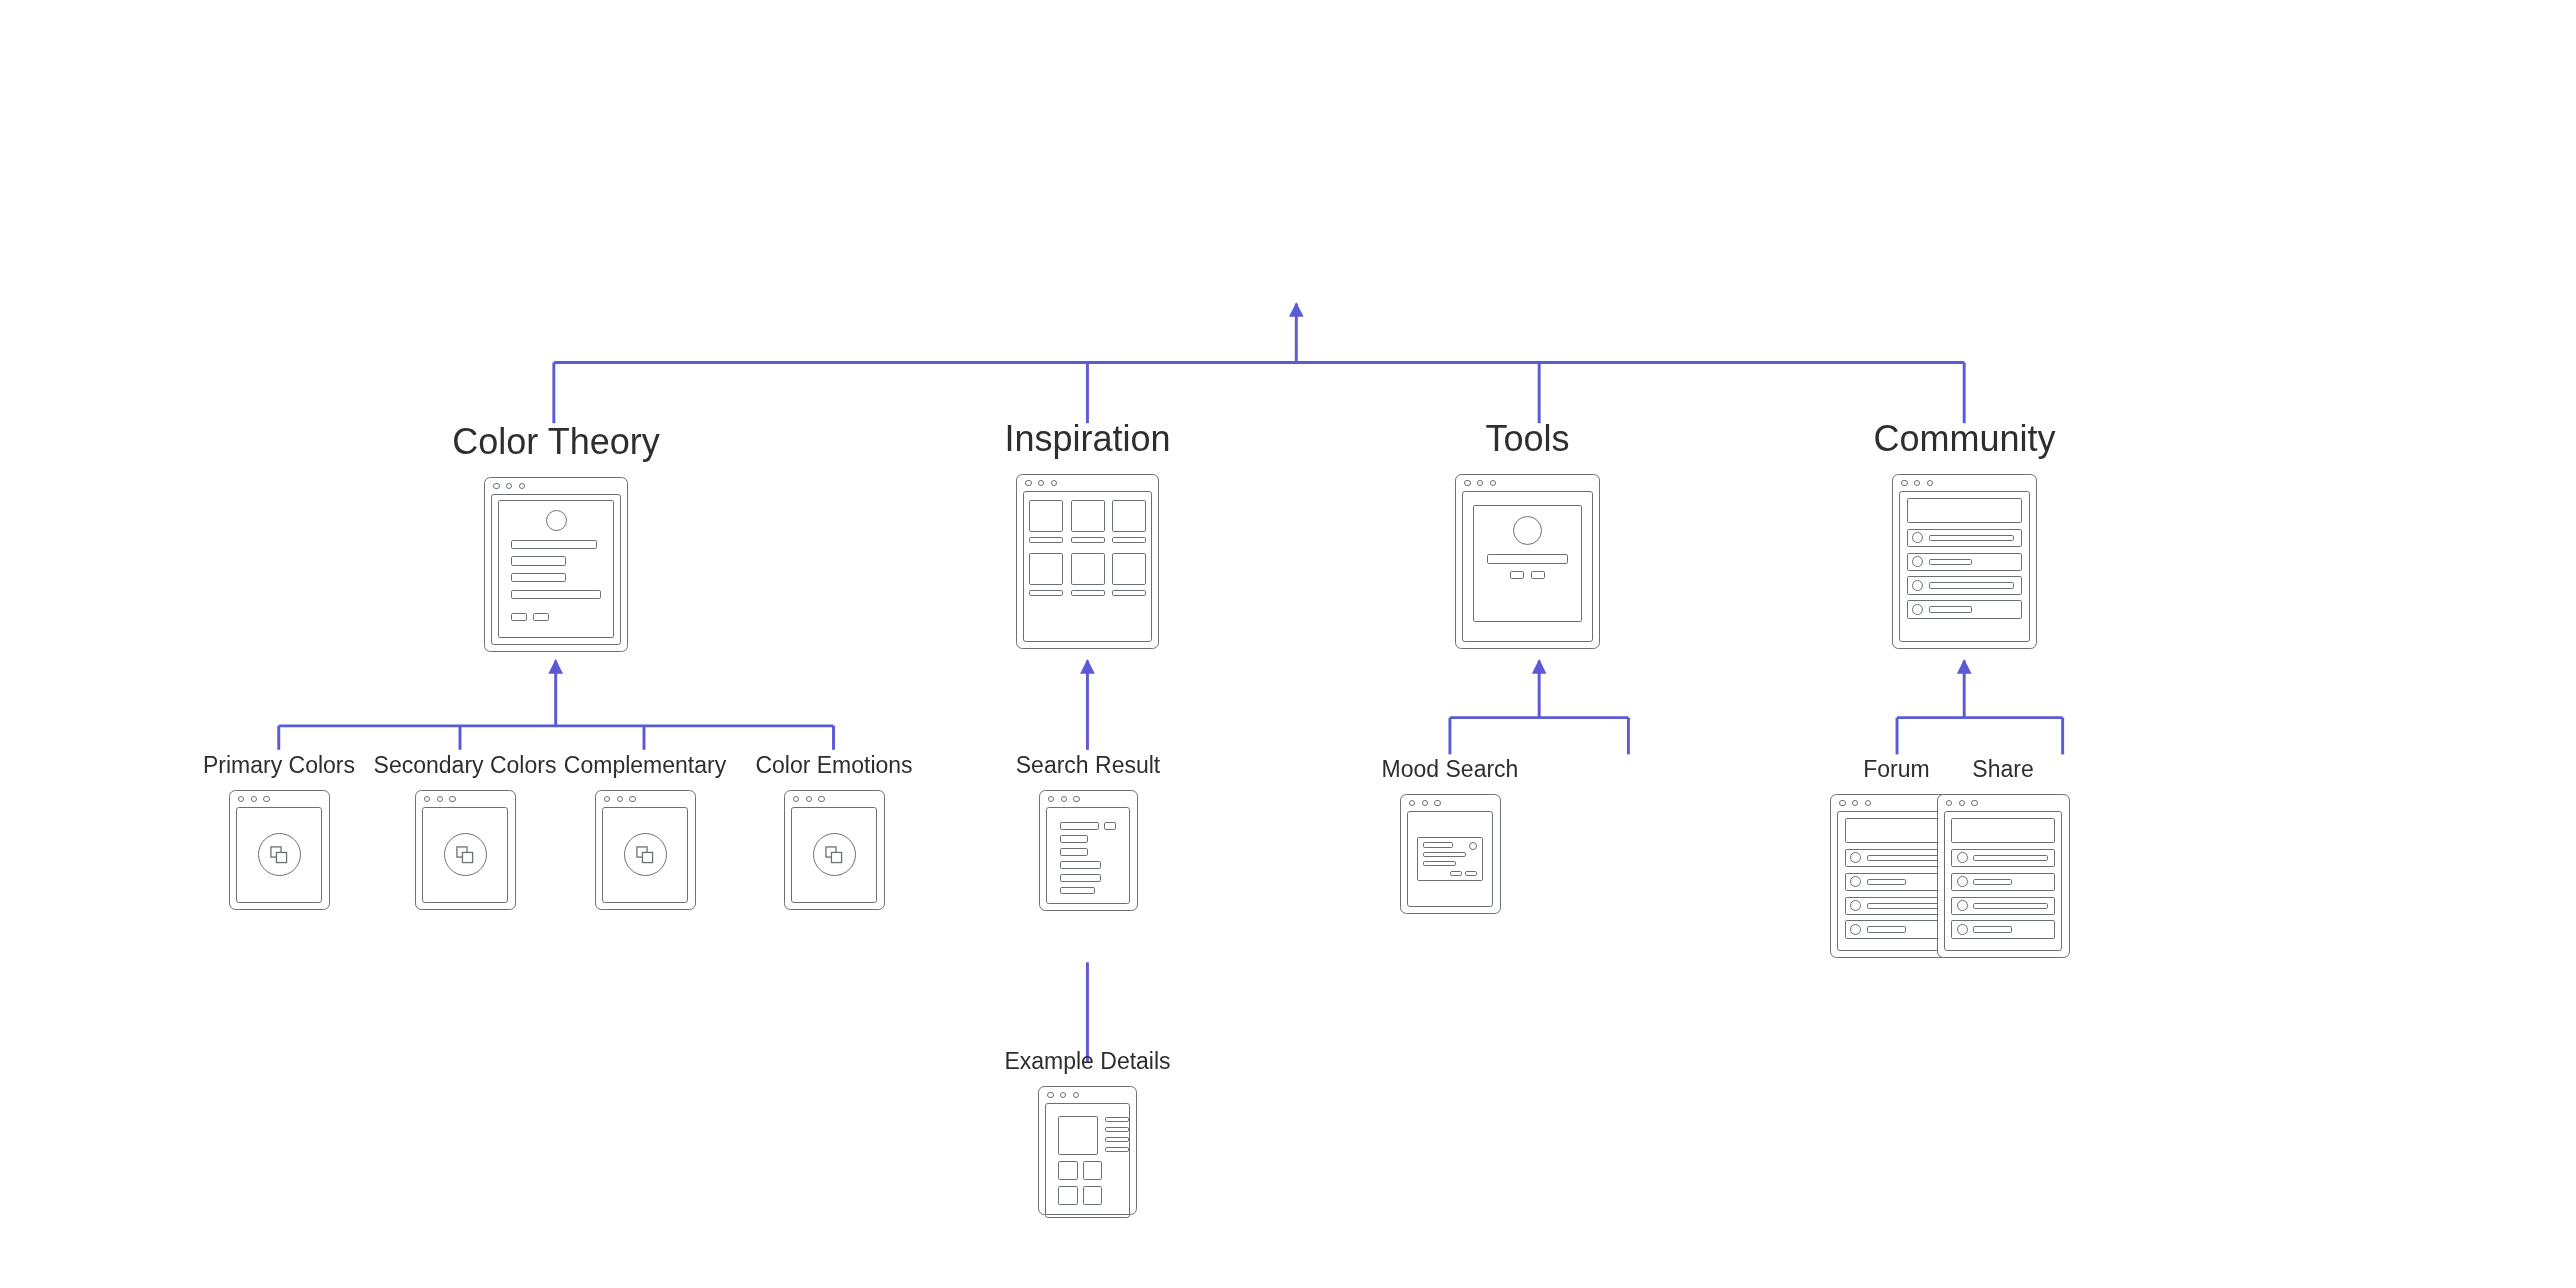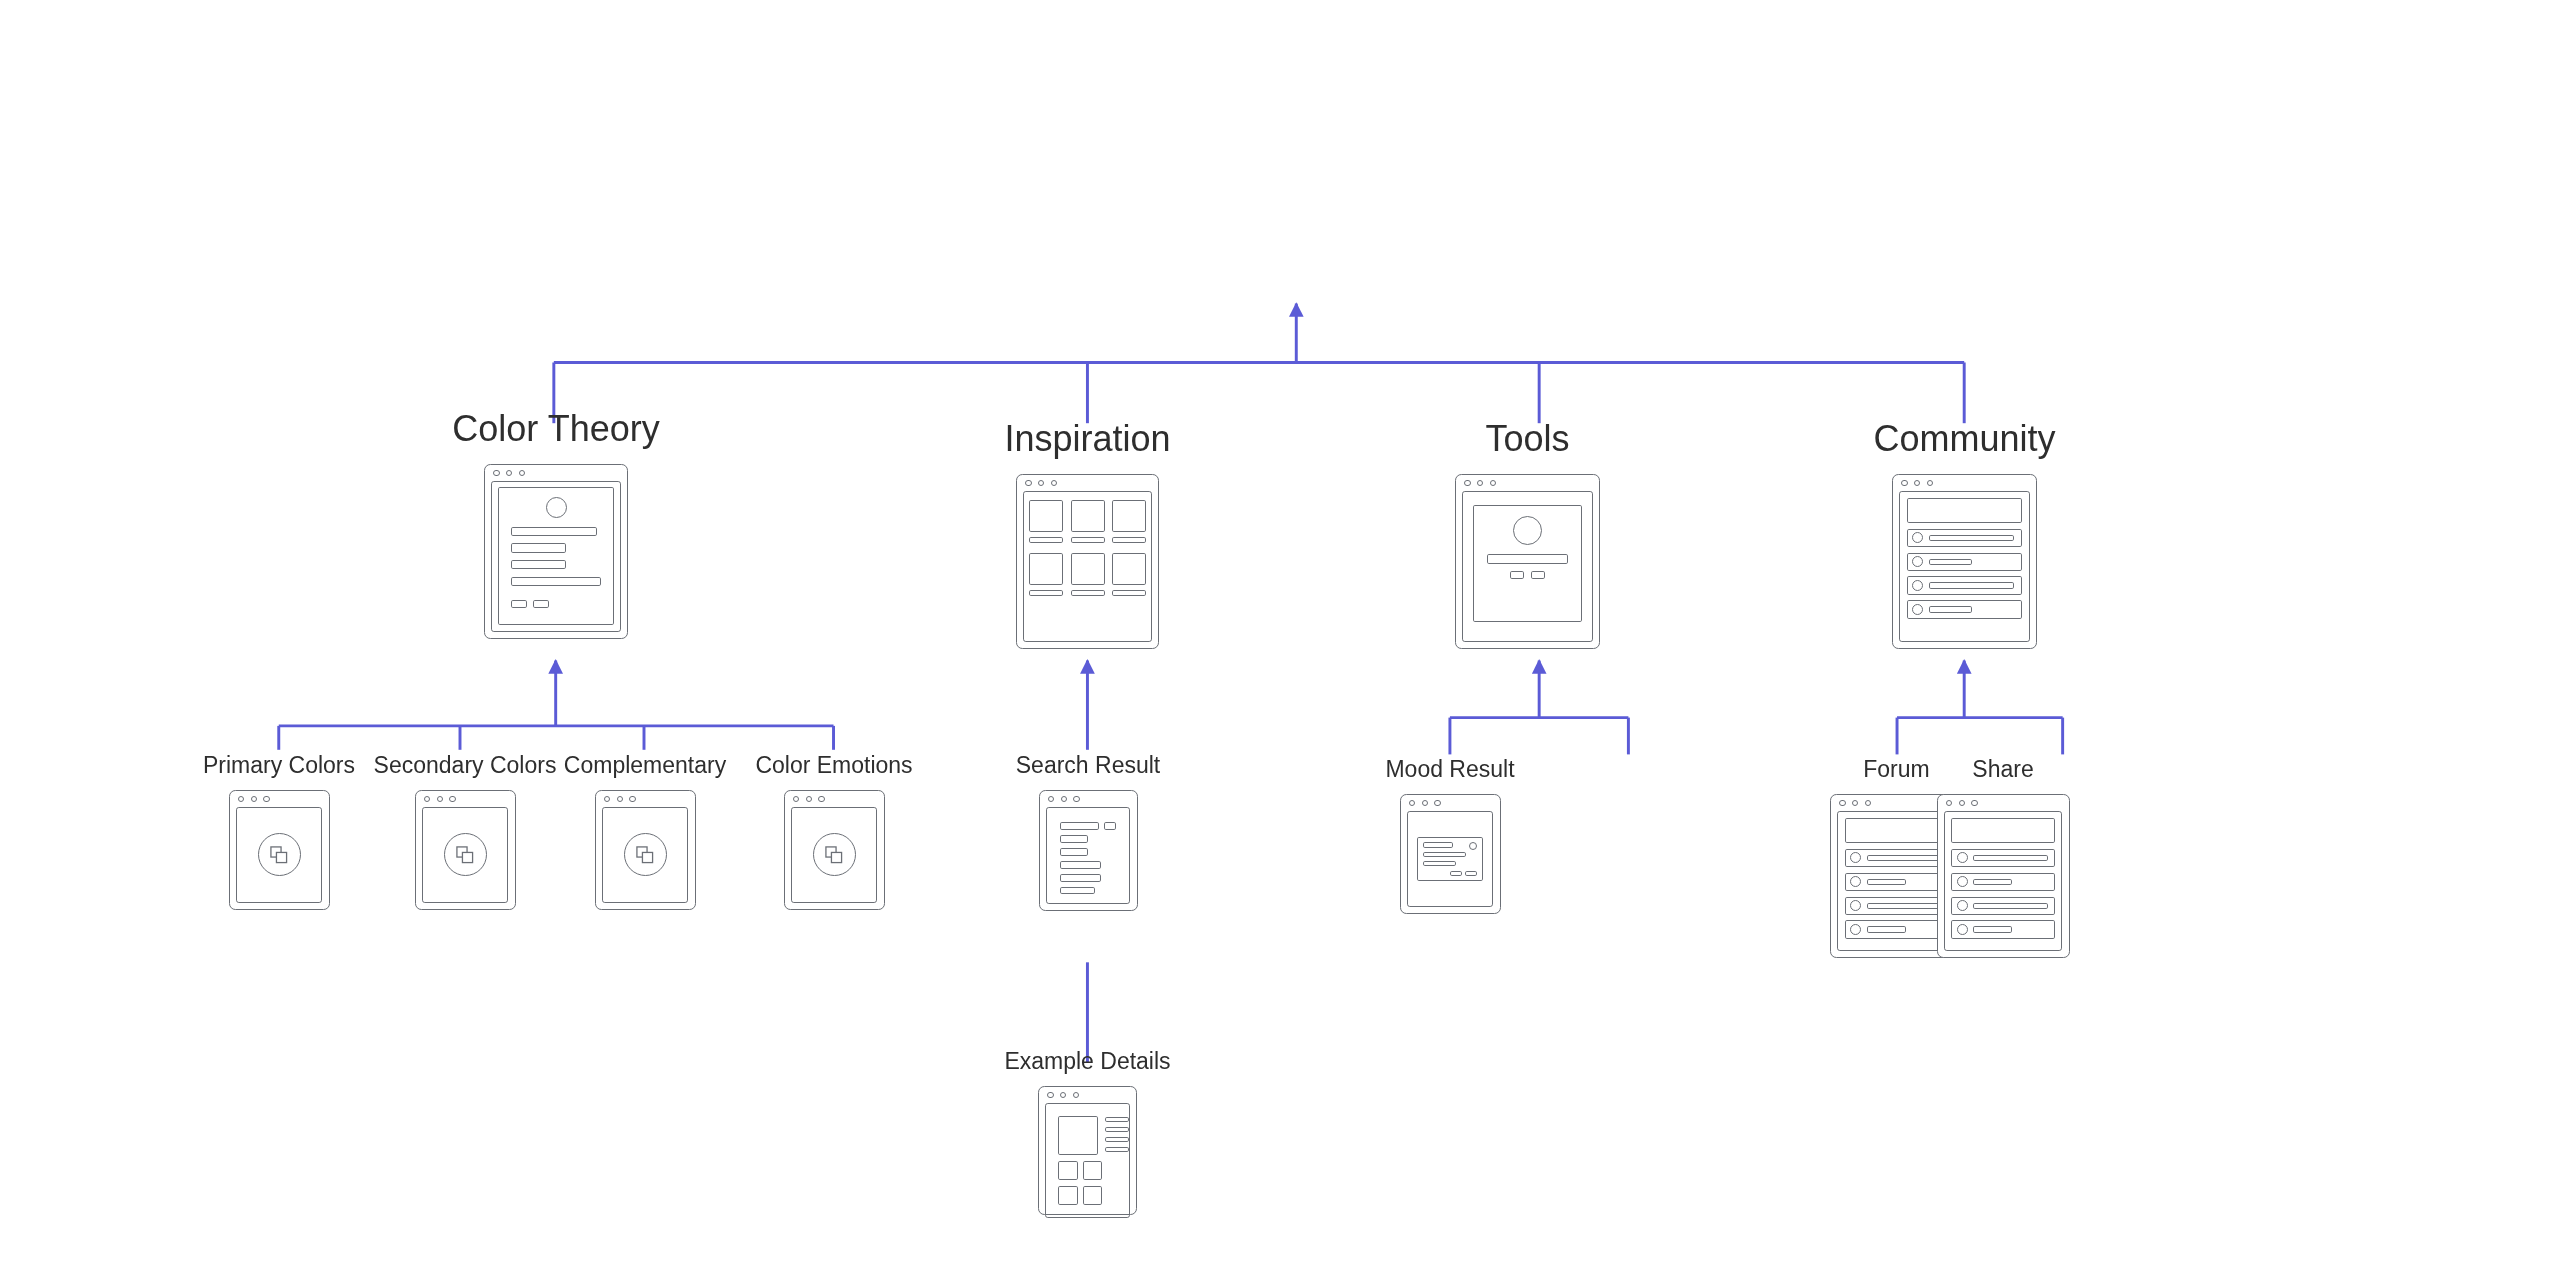--- a/index.html
+++ b/index.html
@@ -288,21 +288,21 @@
       <path d="M1770,780 L1770,820"></path>
 
       <path d="M2135,780 L2135,718" marker-end="url(#arw)"></path>
       <path d="M2062,780 L2242,780"></path>
       <path d="M2062,780 L2062,820"></path>
       <path d="M2242,780 L2242,820"></path>
     </g>
   </svg>
 
 
-  <div class="node" style="left:484px; top:409px; width:144px;">
+  <div class="node" style="left:484px; top:422px; width:144px;">
     <div class="node-label lvl2">Color Theory</div>
     <div class="wf card-form">
       <div class="wf-titlebar">
         <span class="dot"></span>
         <span class="dot"></span>
         <span class="dot"></span>
       </div>
       <div class="wf-body">
         <div class="stage">
           <div class="circ av"></div>
@@ -519,21 +519,21 @@
           <div class="bar" style="width:28.5px;height:7.4px;"></div>
           <div class="bar" style="width:41px;height:7.4px;"></div>
           <div class="bar" style="width:41px;height:7.4px;"></div>
           <div class="bar" style="width:35px;height:7.4px;"></div>
         </div>
       </div>
     </div>
   </div>
 
   <div class="node" style="left:1378px; top:757px; width:144px;">
-    <div class="node-label lvl3">Mood Result</div>
+    <div class="node-label lvl3">Mood Search</div>
     <div class="wf card-panel">
       <div class="wf-titlebar">
         <span class="dot"></span>
         <span class="dot"></span>
         <span class="dot"></span>
       </div>
       <div class="wf-body">
         <div class="stage">
           <div class="modal">
             <div class="circ knob"></div>

